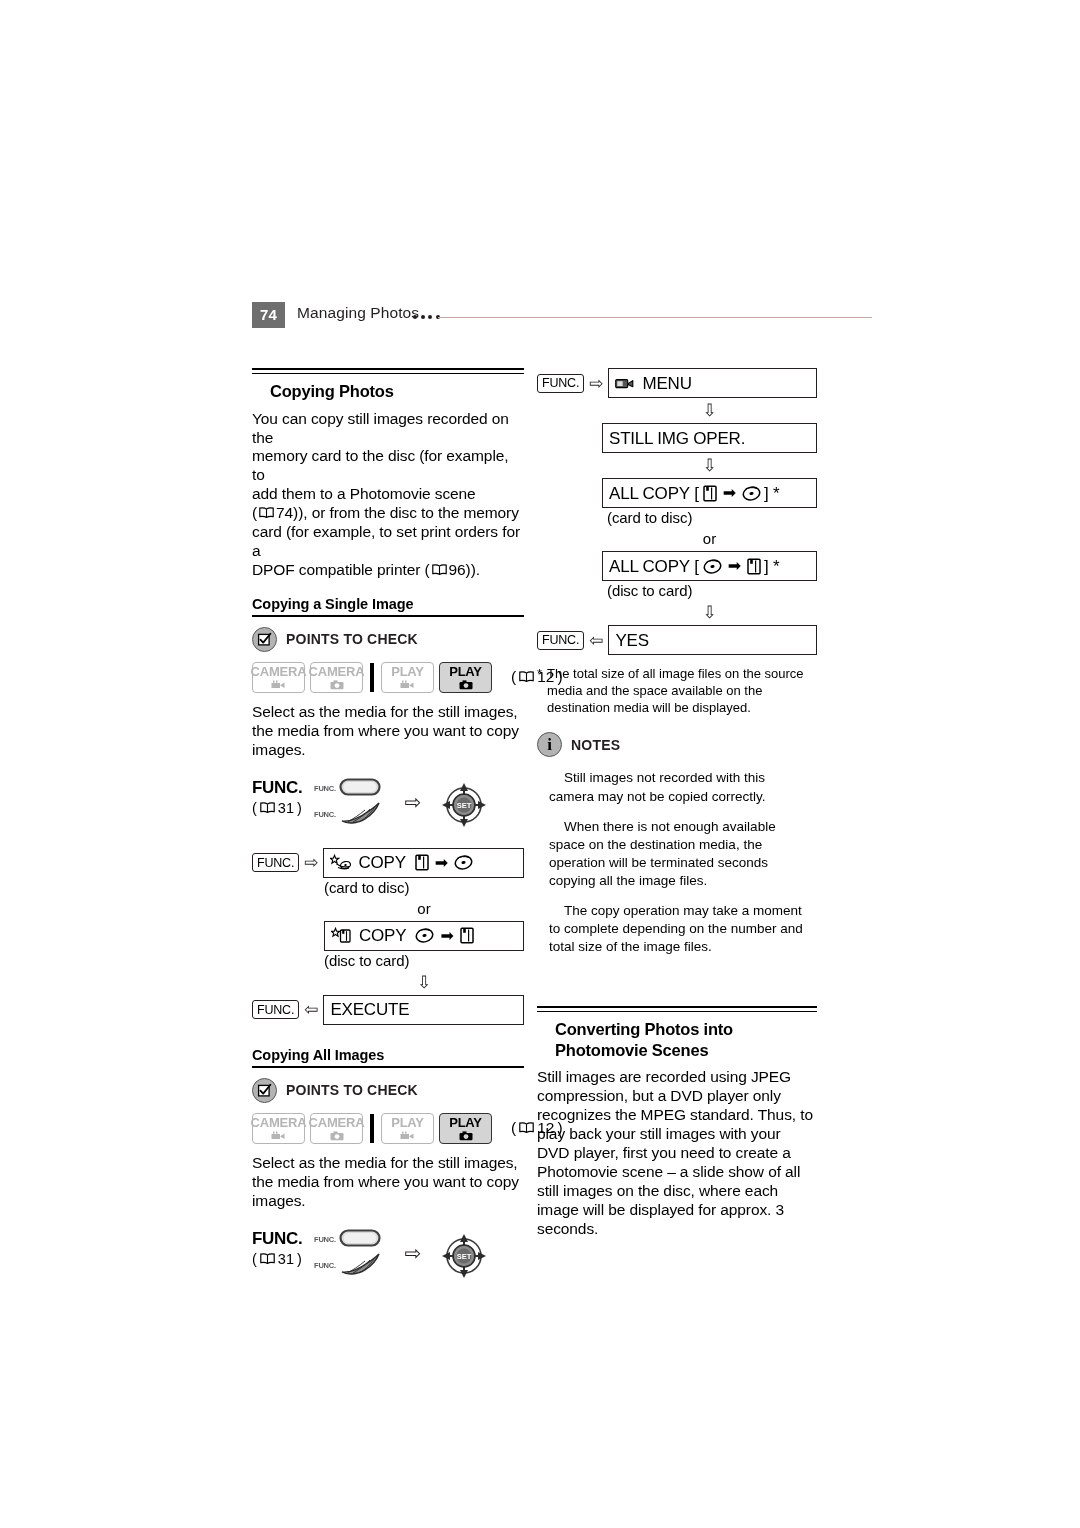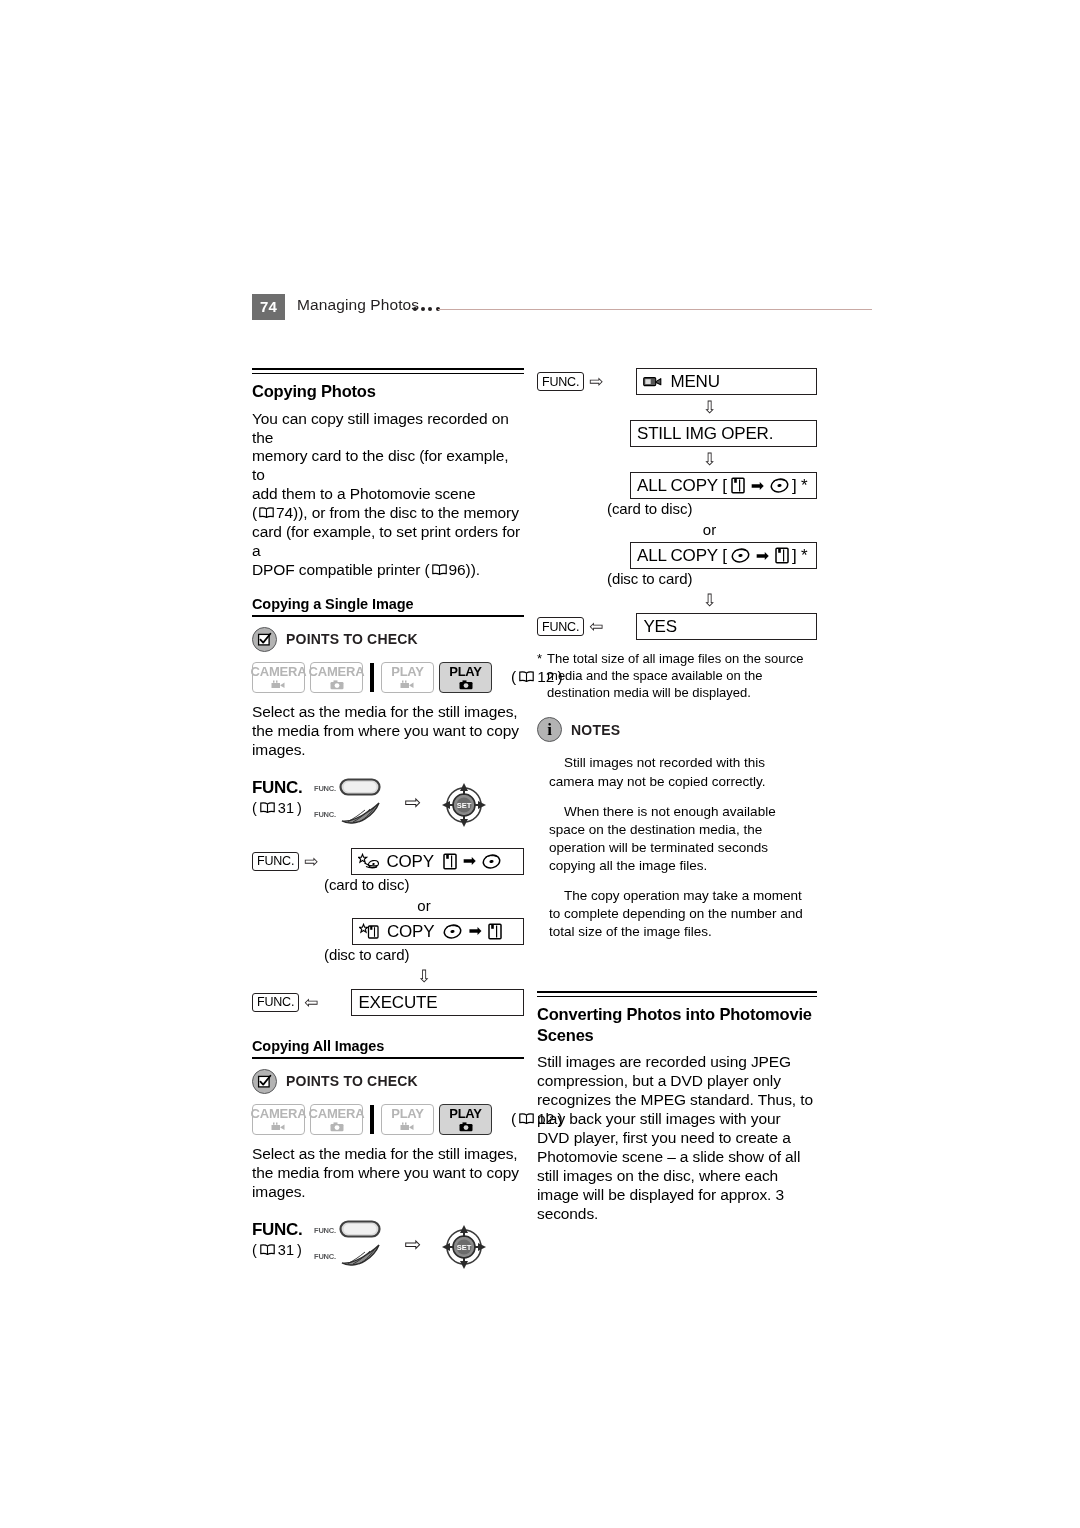--- a/index.html
+++ b/index.html
@@ -20,21 +20,21 @@
     position: absolute;
     left: 0; top: 0;
     width: 1080px;
     height: 1528px;
   }
 
   
   .header {
     position: absolute;
     left: 252px;
-    top: 294px;
+    top: 302px;
     width: 620px;
     height: 28px;
   }
   .page-num {
     position: absolute;
     left: 0; top: 0;
     width: 33px;
     height: 26px;
     background: #6e6e6e;
     color: #ffffff;
@@ -92,21 +92,21 @@
   .dbl-rule {
     height: 6px;
     border-top: 2.6px solid #000;
     border-bottom: 1.4px solid #000;
     box-sizing: border-box;
     margin-bottom: 7px;
   }
   h1.sec-title {
     font-size: 16.5px;
     font-weight: bold;
-    margin: 0 0 8px 0;
+    margin: 0 0 8px 18px;
     line-height: 1.25;
     letter-spacing: -0.2px;
   }
   h2.sub-title {
     font-size: 14.5px;
     font-weight: bold;
     margin: 16px 0 3px 0;
     letter-spacing: -0.1px;
   }
   .sub-rule {
@@ -287,28 +287,27 @@
     color: #231f20;
     padding: 0 5px;
     line-height: 1;
   }
   .menubox {
     border: 1.5px solid #231f20;
     background: #fff;
     height: 27px;
     display: flex;
     align-items: center;
-    padding: 0 6px;
+    padding: 14px 6px;
     box-sizing: border-box;
     font-size: 17px;
     letter-spacing: -0.2px;
     flex: 1 1 auto;
     min-width: 0;
     white-space: nowrap;
-    margin-left: 28px;
   }
   .menubox .mtxt { line-height: 1; }
   .downarrow {
     text-align: center;
     font-size: 17px;
     line-height: 1;
     color: #231f20;
     margin: 4px 0 4px 0;
   }
   .subcap {

